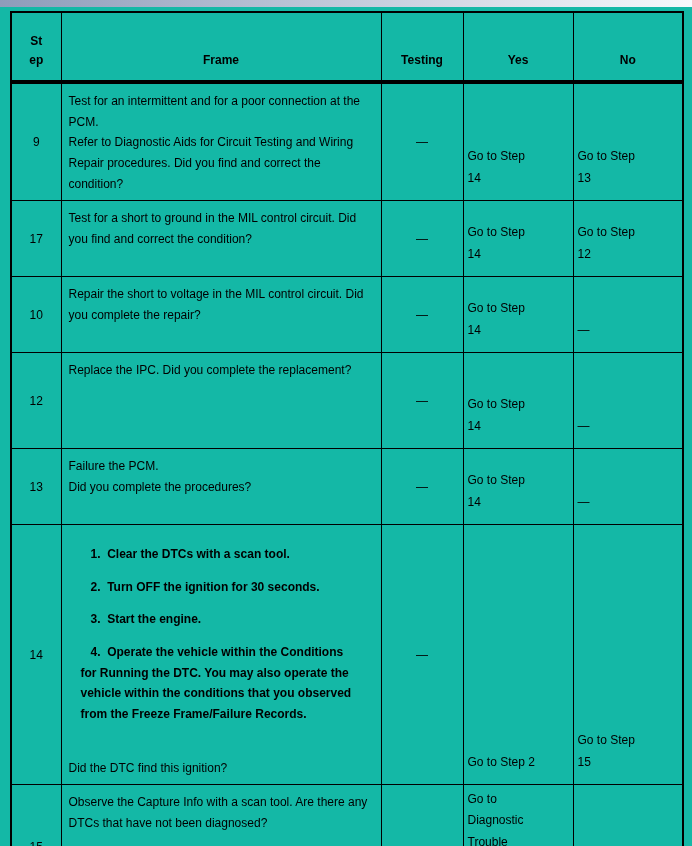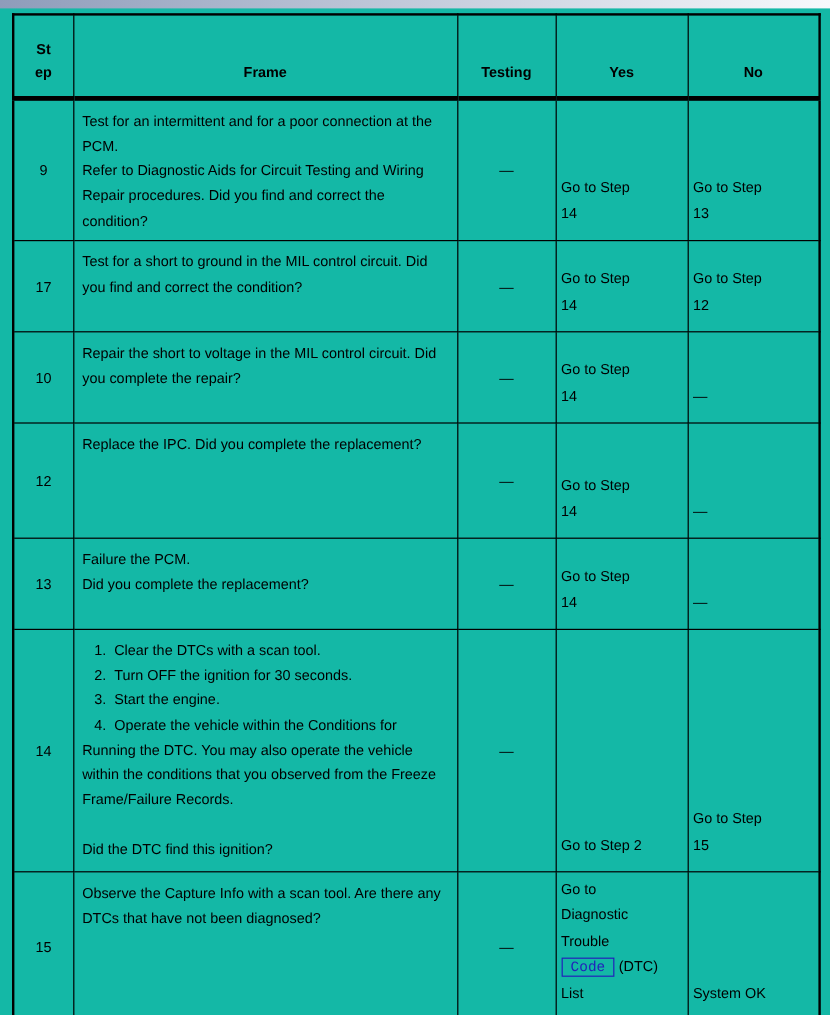--- a/index.html
+++ b/index.html
@@ -11,21 +11,21 @@
     border:2px solid #000;}
   th,td{border:1px solid #000;font-size:12px;overflow:hidden;}
   thead th{border-bottom:2px solid #000;font-weight:bold;vertical-align:bottom;
     text-align:center;padding:6px 3px 10px 3px;line-height:1.6;}
   th.col-step{white-space:pre-line;}
   td.cell-step{text-align:center;vertical-align:middle;padding:2px;}
   td.cell-action{vertical-align:top;padding:7px 10px 6px 7px;line-height:1.72;text-align:left;}
   td.cell-values{text-align:center;vertical-align:middle;padding:2px;}
   td.cell-yesno{text-align:left;vertical-align:bottom;padding:4px 4px 11px 4px;line-height:1.78;}
   .action-p{margin:0;}
-  .action-item{margin:0;text-indent:10px;}
+  .action-item{margin:12px;text-indent:10px;font-weight:bold;}
   .action-gap{height:21px;}
   .code-link{color:var(--link-color,#2222bb);border:1px solid var(--link-color,#2222bb);
     padding:0 7px;cursor:pointer;font-family:Liberation Mono, monospace;}
   tbody tr:first-child td{border-top:4px solid #000000;}
 </style>
 </head>
 <body>
 
 <div class="page">
   <div class="top-gradient"></div>
@@ -83,21 +83,21 @@
             <div class="action-p">Replace the IPC. Did you complete the replacement?</div>
           </td>
           <td class="cell-values">—</td>
           <td class="cell-yesno">Go to Step<br>14</td>
           <td class="cell-yesno">—</td>
         </tr>
         <tr style="height: 76px;">
           <td class="cell-step">13</td>
           <td class="cell-action">
             <div class="action-p">Failure the PCM.</div>
-            <div class="action-p">Did you complete the replacement?</div>
+            <div class="action-p">Did you complete the procedures?</div>
           </td>
           <td class="cell-values">—</td>
           <td class="cell-yesno">Go to Step<br>14</td>
           <td class="cell-yesno">—</td>
         </tr>
         <tr style="height: 202px;">
           <td class="cell-step">14</td>
           <td class="cell-action">
             <div class="action-item">1.&nbsp;&nbsp;Clear the DTCs with a scan tool.</div>
             <div class="action-item">2.&nbsp;&nbsp;Turn OFF the ignition for 30 seconds.</div>

